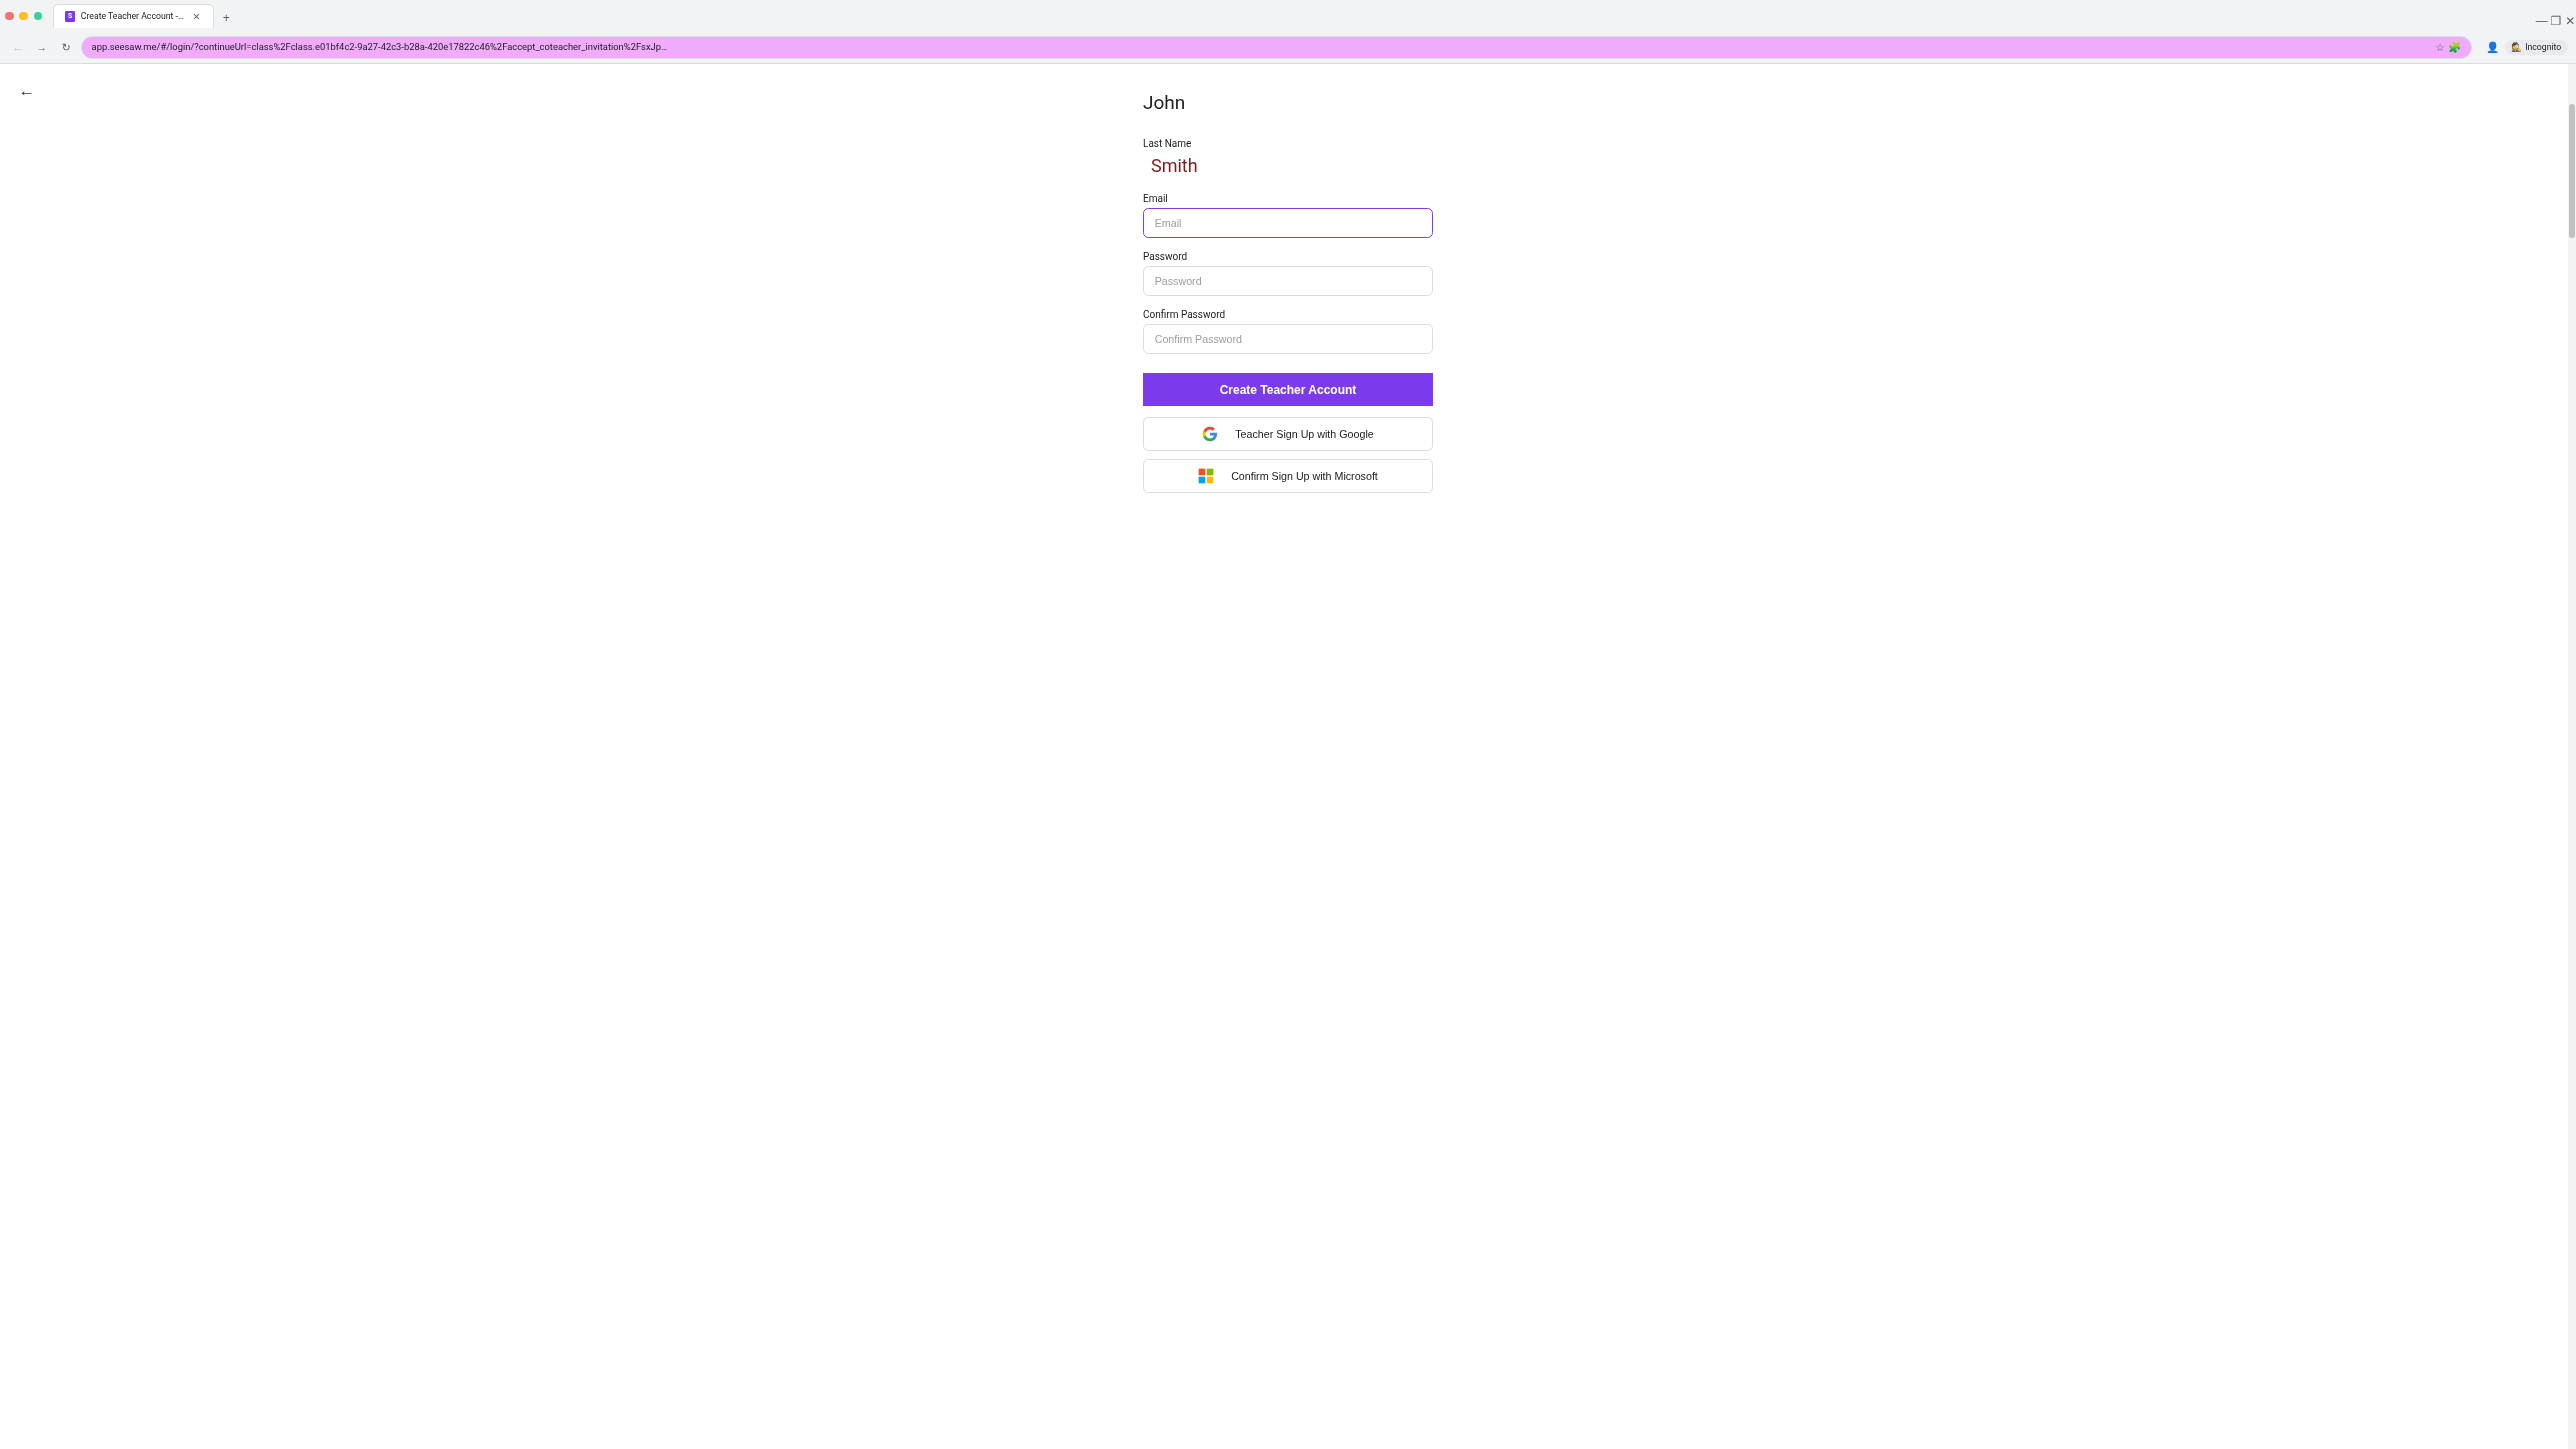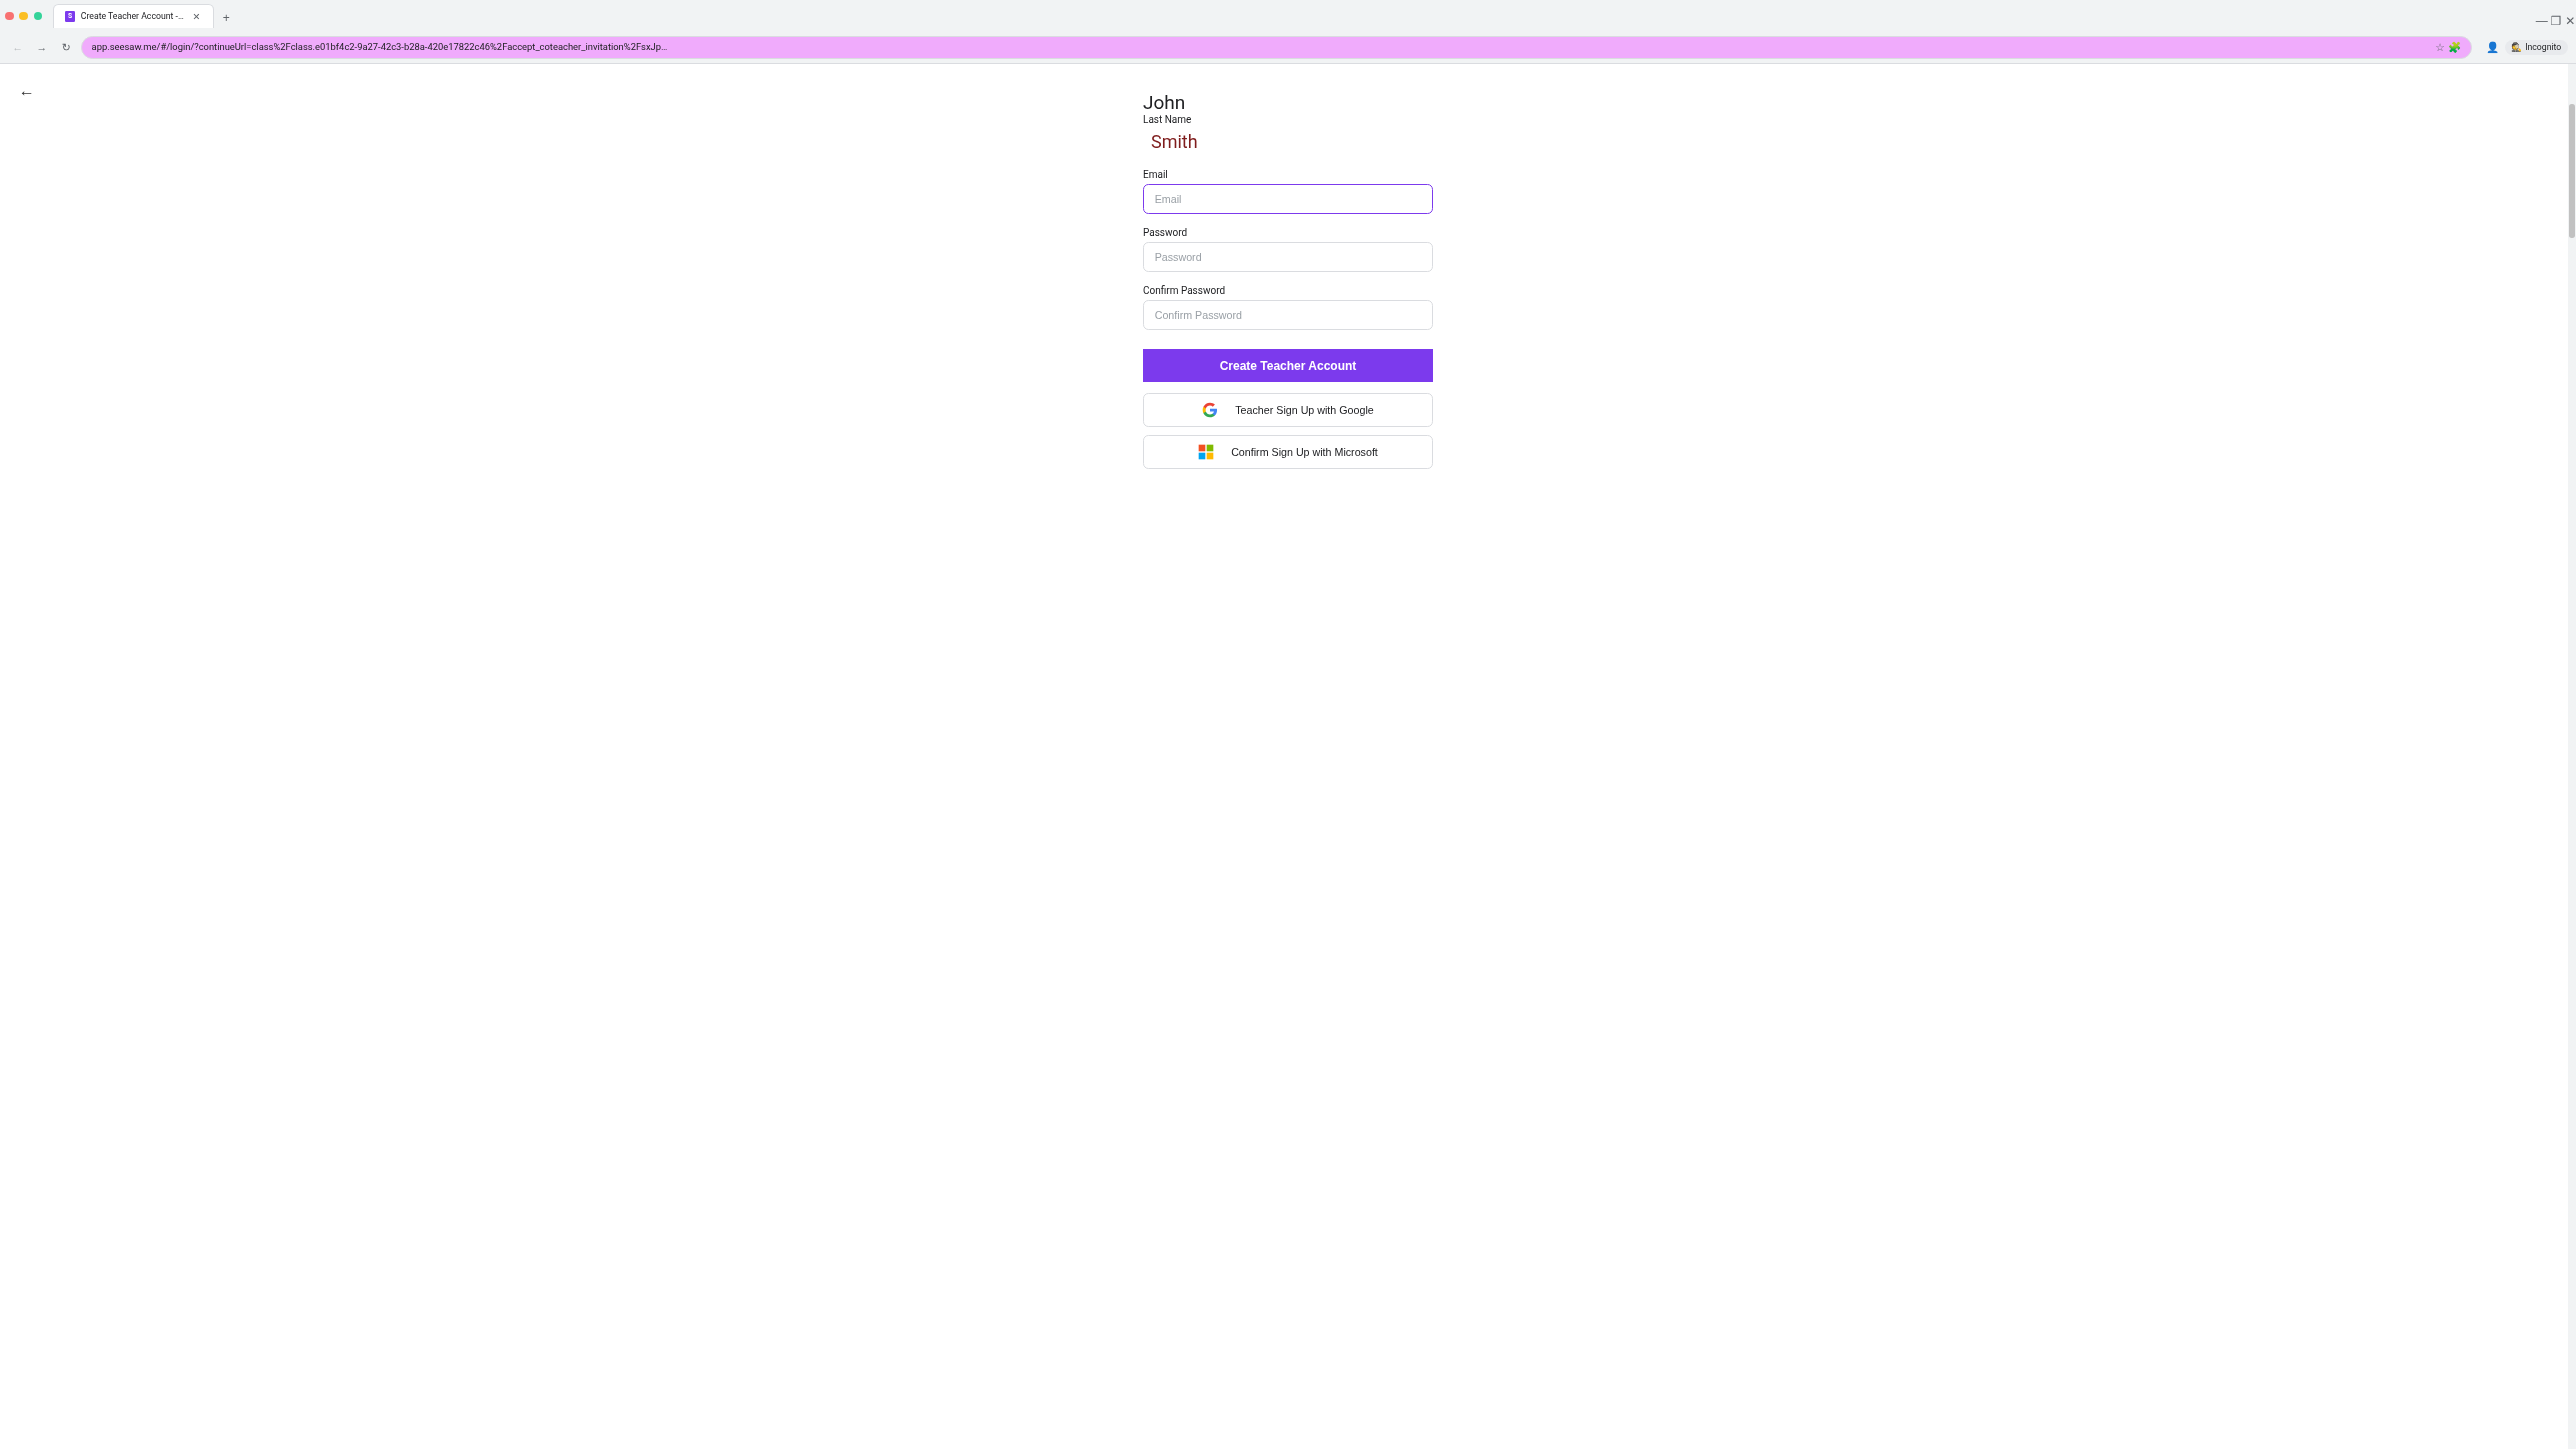--- a/index.html
+++ b/index.html
@@ -239,21 +239,21 @@
 
     .form-container {
       max-width: 322px;
       margin: 0 auto;
       padding: 27px 16px 40px;
     }
 
     .first-name-display {
       font-size: 19px;
       color: #202124;
-      margin-bottom: 0;
+      margin-bottom: 24px;
       font-weight: 400;
     }
 
     .form-field {
       margin-bottom: 13.4px;
     }
 
     .field-label {
       font-size: 10px;
       color: #202124;

